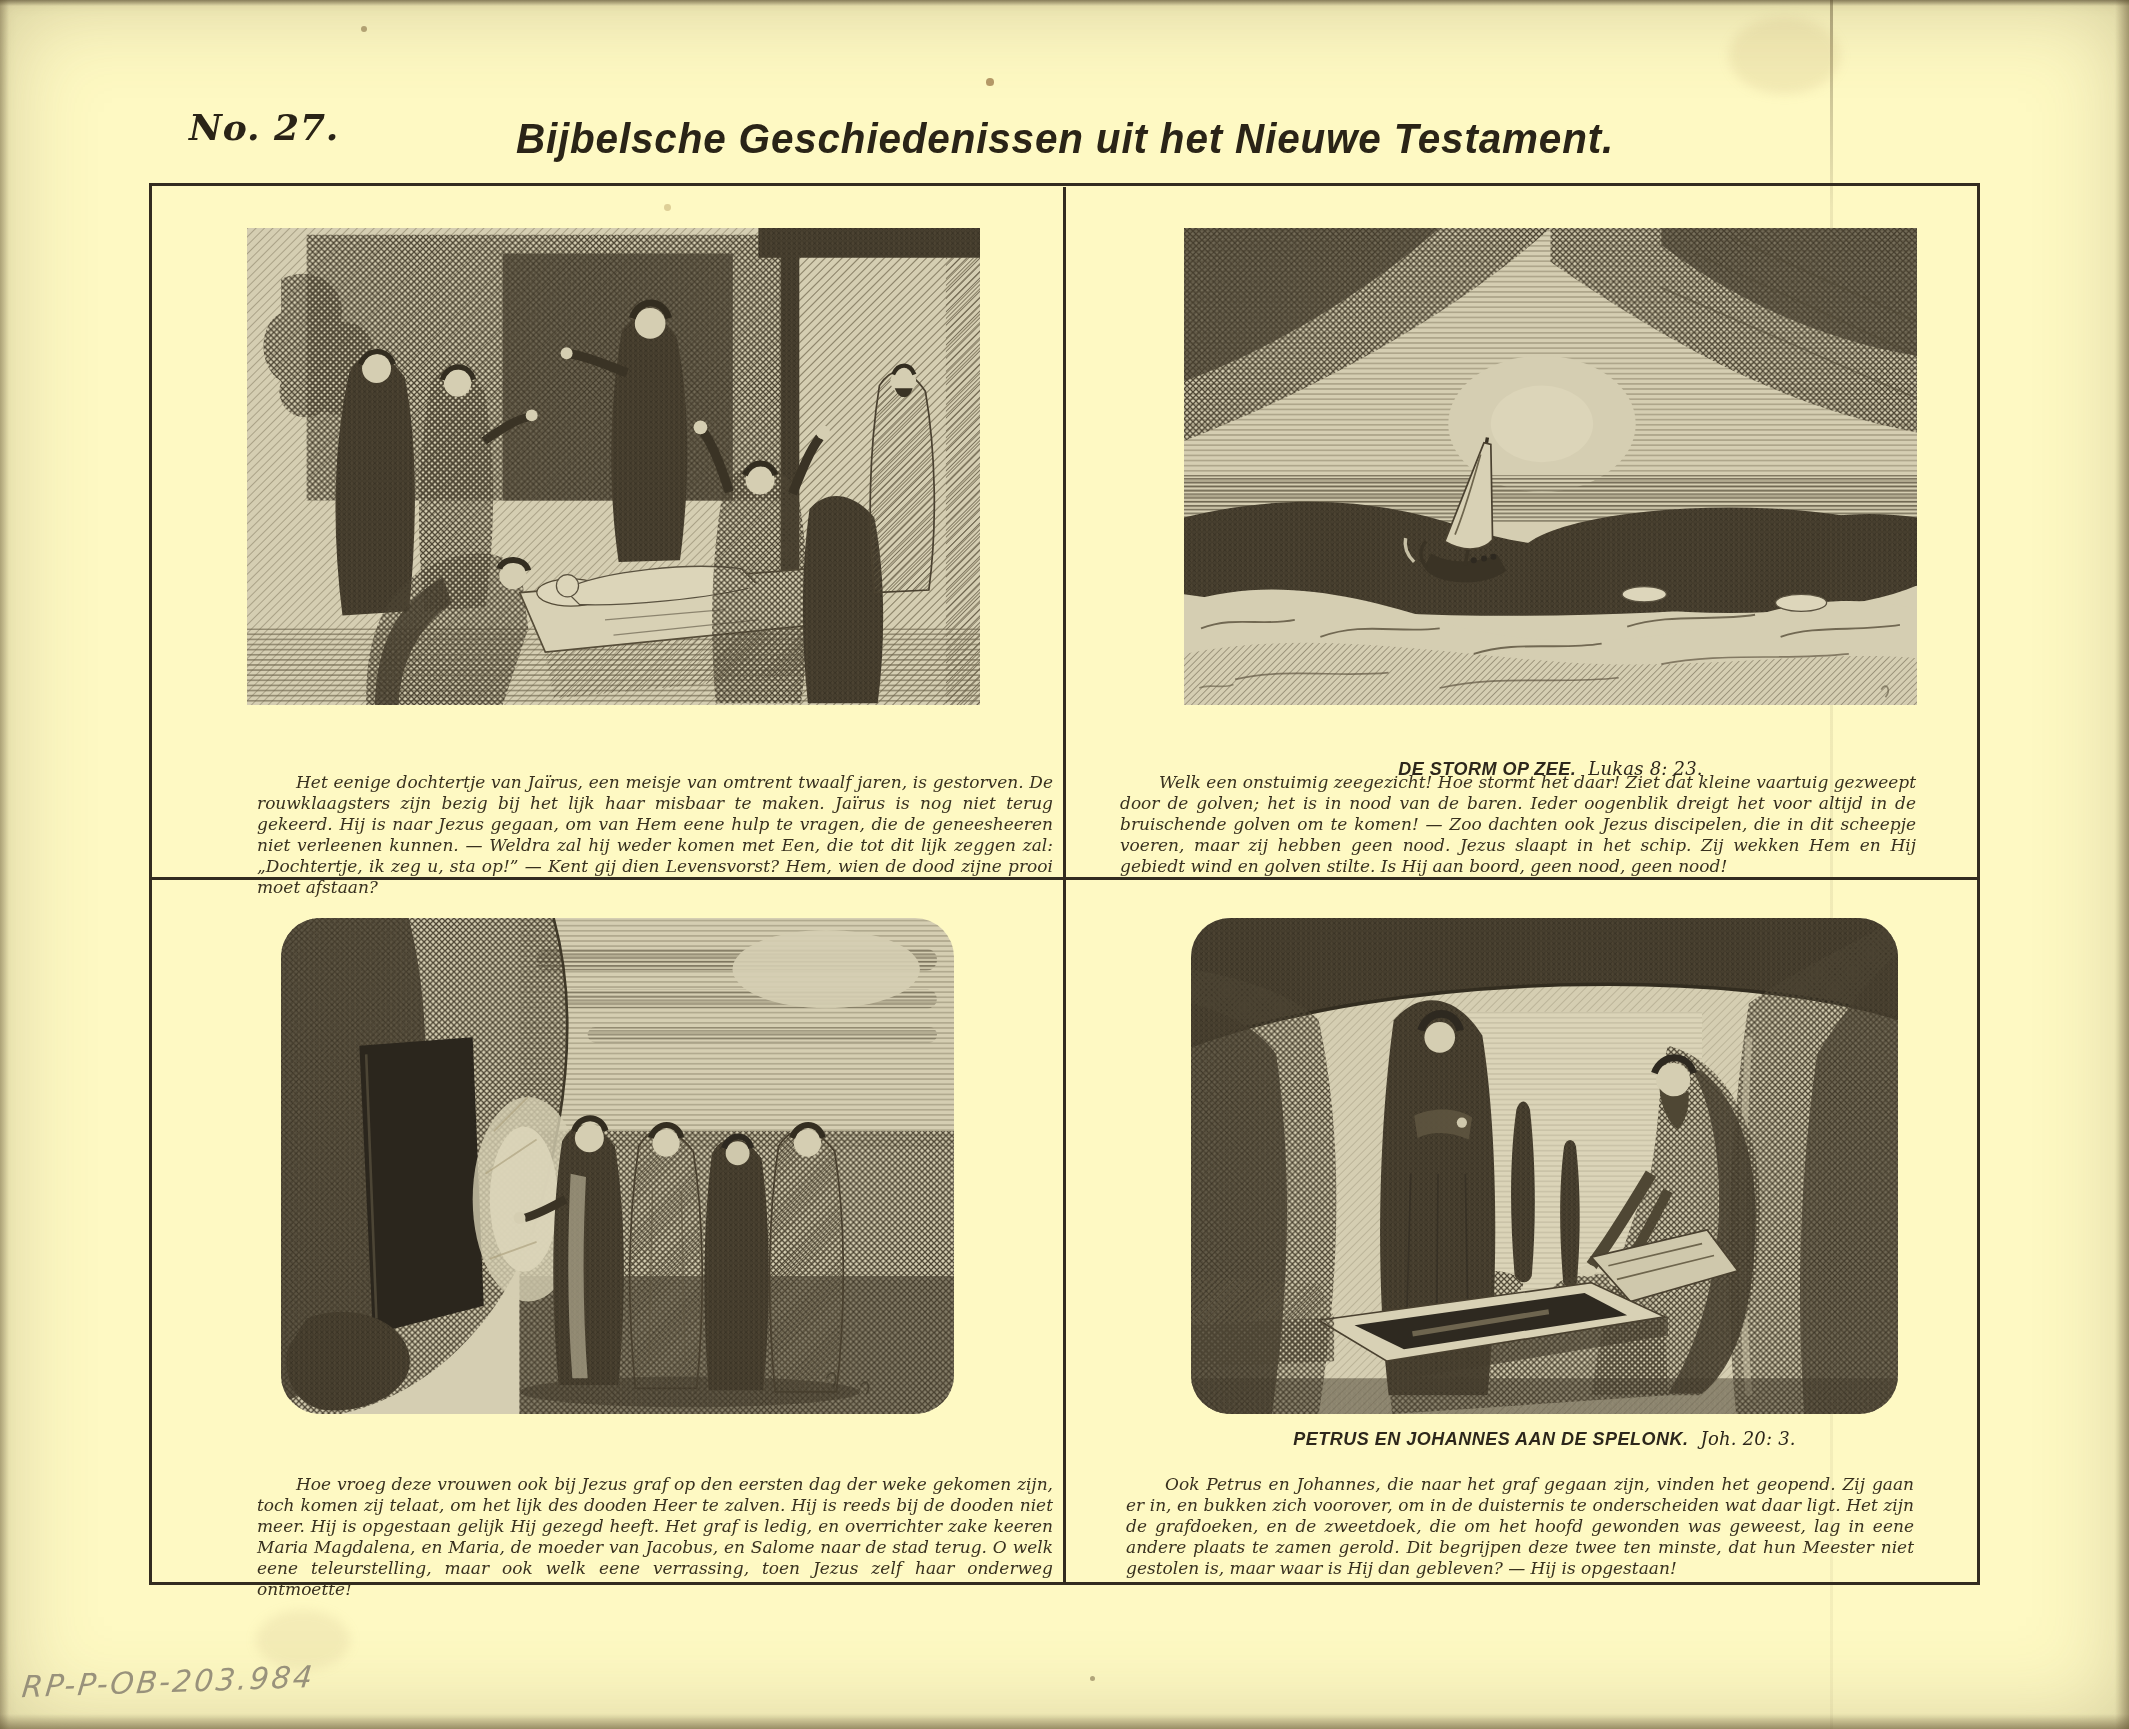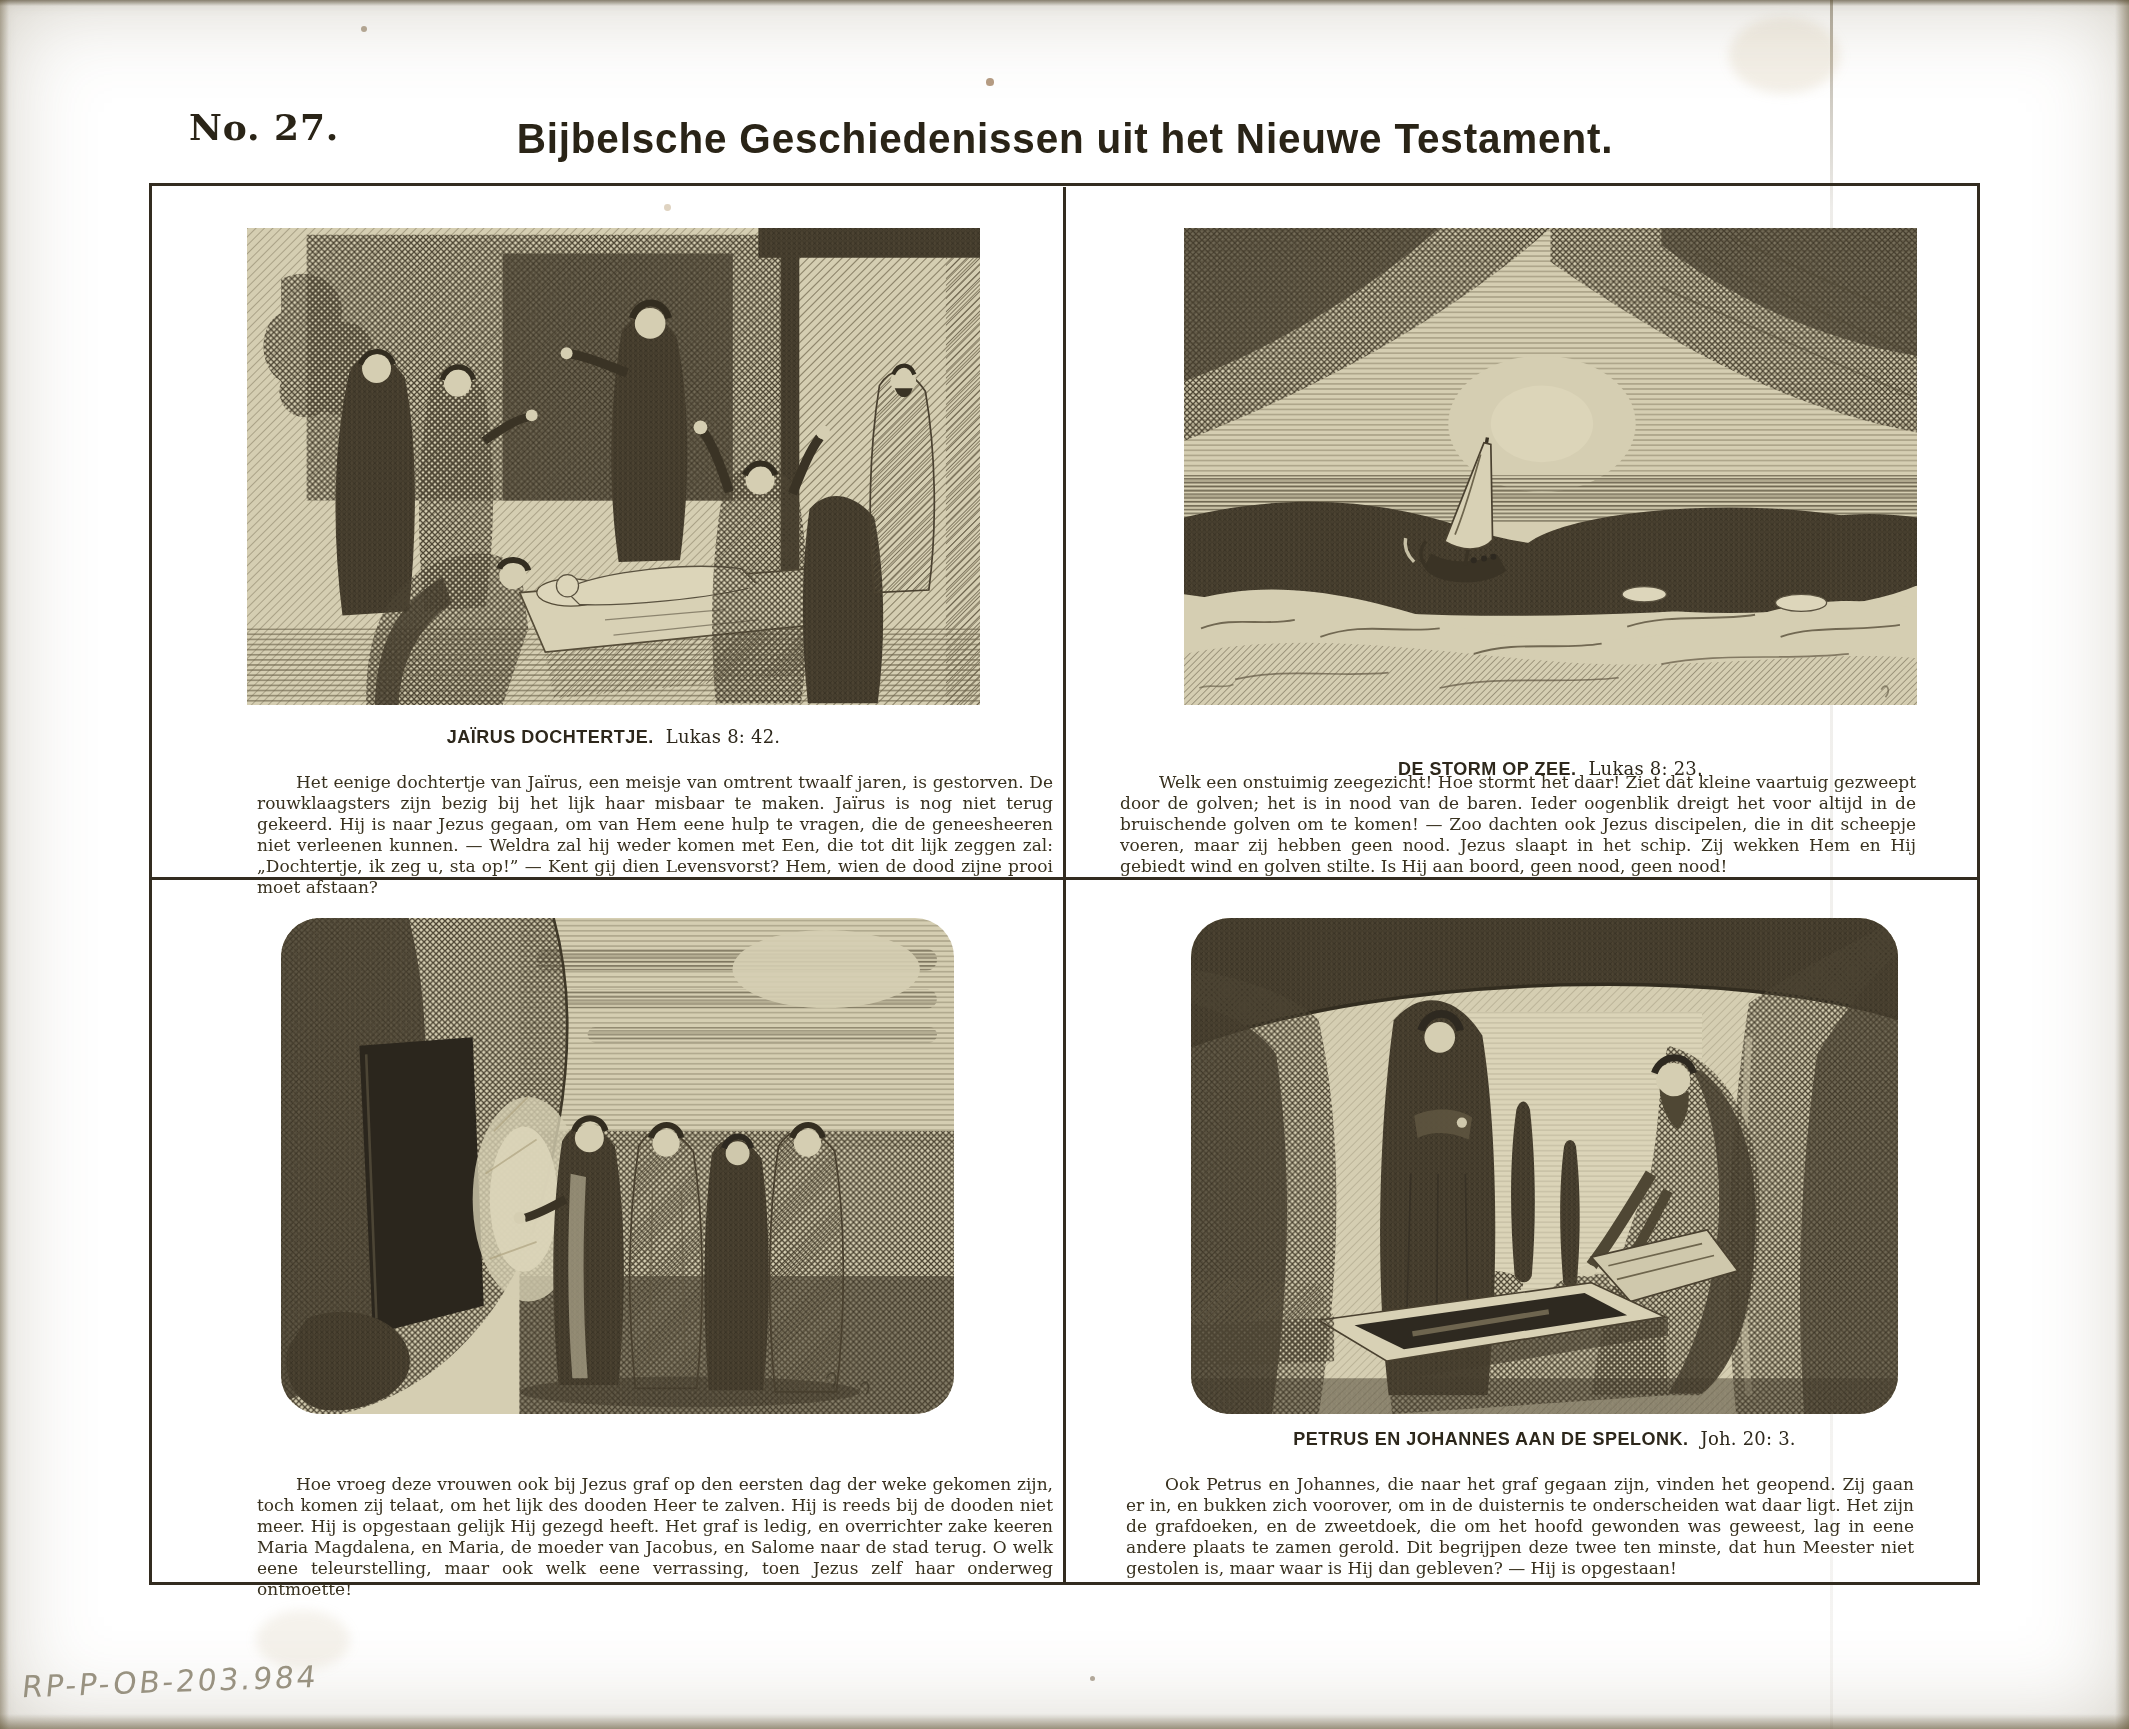--- a/index.html
+++ b/index.html
@@ -1,20 +1,21 @@
 <!DOCTYPE html>
 <html style="font-size:13.6px"><head>
 <meta charset="utf-8">
 <style>
   html,body{margin:0;padding:0;background:#6f6a5c;}
   .sheet{
     position:relative;width:2130px;height:1729px;overflow:hidden;
-    background:#ffffff;
+    background:#fef9c3;
     font-family:"DejaVu Serif",serif;color:#332c20;
     box-shadow:inset 0 0 94px rgba(106,92,58,.30), inset 0 0 15.3px rgba(90,76,46,.25);
+    font-style:italic;
   }
   
   .edge{position:absolute;pointer-events:none;}
   .edge-top{left:0;top:0;right:0;height:6px;background:linear-gradient(to bottom,rgba(70,58,34,.55),rgba(70,58,34,0));}
   .edge-bottom{left:0;bottom:0;right:0;height:15.3px;background:linear-gradient(to top,rgba(92,78,46,.5),rgba(92,78,46,0));}
   .edge-right{top:0;bottom:0;right:0;width:15.3px;background:linear-gradient(to left,rgba(92,78,46,.45),rgba(92,78,46,0));}
   .edge-left{top:0;bottom:0;left:0;width:8.5px;background:linear-gradient(to right,rgba(92,78,46,.35),rgba(92,78,46,0));}
   .crease{position:absolute;left:1830px;top:0;width:3.4px;height:100%;
     background:linear-gradient(to bottom,rgba(88,74,44,.45),rgba(88,74,44,.10) 12%,rgba(88,74,44,.06));}
   .stain{position:absolute;border-radius:50%;pointer-events:none;}
@@ -155,23 +156,20 @@
       <circle cx="602" cy="296" r="17" fill="#d5ceb2"></circle>
       <path d="M584 290 C592 272 614 272 620 290" stroke="#332d20" stroke-width="7" fill="none"></path>
 
       <path d="M660 330 C650 400 650 480 658 558 L740 558 C750 480 748 400 736 340 C710 308 678 308 660 330 Z" fill="url(#hX)"></path>
 
       <path d="M742 185 C730 260 728 350 736 428 L800 425 C810 350 808 262 796 192 C776 162 756 162 742 185 Z" fill="url(#hM)" stroke="#4a4130" stroke-width="2"></path>
       <circle cx="770" cy="180" r="15" fill="#d5ceb2"></circle>
       <path d="M758 172 C764 158 778 158 783 172" stroke="#332d20" stroke-width="5" fill="none"></path>
       <path d="M760 188 C765 202 777 202 781 188 Z" fill="#3a3325"></path>
     </svg>
-  </div>
-  <div class="caption" id="cap1">
-    <span>JAÏRUS DOCHTERTJE.</span><span class="ref">Lukas 8: 42.</span>
   </div>
   <p class="bodytext" id="body1">Het eenige dochtertje van Jaïrus, een meisje van omtrent twaalf jaren, is gestorven. De rouwklaagsters zijn bezig bij het lijk haar misbaar te maken. Jaïrus is nog niet terug gekeerd. Hij is naar Jezus gegaan, om van Hem eene hulp te vragen, die de geneesheeren niet verleenen kunnen. — Weldra zal hij weder komen met Een, die tot dit lijk zeggen zal: „Dochtertje, ik zeg u, sta op!” — Kent gij dien Levensvorst? Hem, wien de dood zijne prooi moet afstaan?</p>
 
   <div class="ill" id="ill2">
     <svg viewBox="0 0 860 560" preserveAspectRatio="none">
       <rect width="860" height="560" fill="#d5ceb2"></rect>
       <rect width="860" height="330" fill="url(#hH)" opacity=".55"></rect>
       <path d="M0 0 H430 C330 90 180 180 0 250 Z" fill="url(#hD)"></path>
       <path d="M0 0 H300 C220 70 110 140 0 180 Z" fill="url(#hX)" opacity=".7"></path>
       <path d="M430 0 H860 V240 C700 210 560 130 430 40 Z" fill="url(#hD)"></path>

